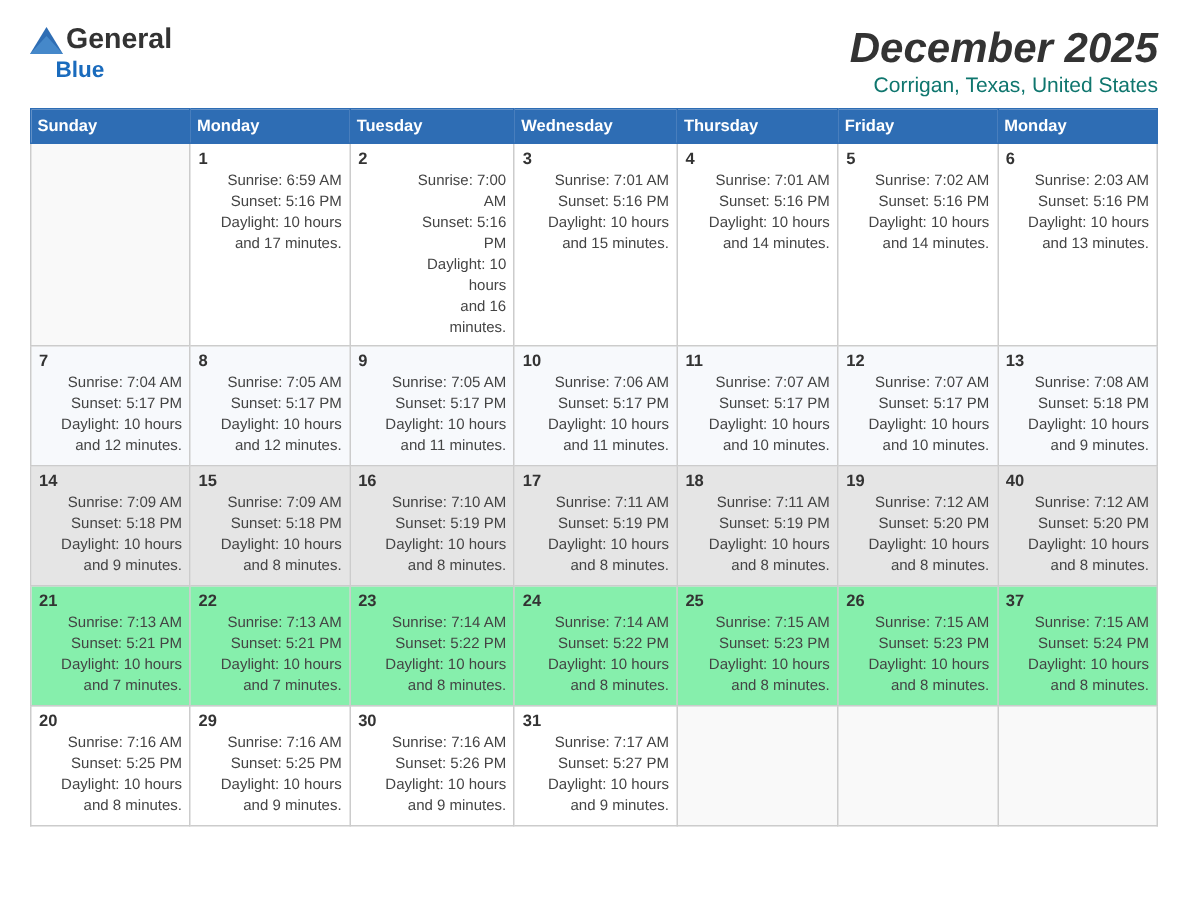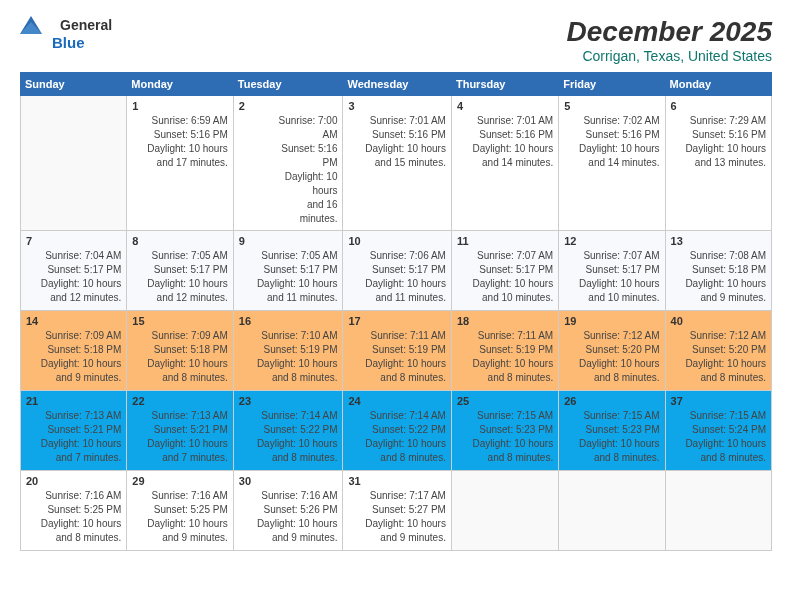--- a/index.html
+++ b/index.html
@@ -88,23 +88,23 @@
 <body>
 
 <div class="page">
   <div class="header">
     <div class="logo">
       <div class="logo-text-row">
         <svg width="22" height="18" viewBox="0 0 22 18">
           <polygon points="0,18 11,0 22,18" fill="#2e6db4"></polygon>
           <polygon points="0,18 11,6 22,18" fill="#5ba3e0" opacity="0.5"></polygon>
         </svg>
-        <span style="font-size:14px;font-weight:bold;color:#333;margin-left:16px;">General</span>
+        <span style="font-size:19px;font-weight:bold;color:#333;">General</span>
       </div>
-      <span style="font-size:15px;font-weight:bold;color:#1a6bbd;margin-left:32px;">Blue</span>
+      <span style="font-size:15px;font-weight:bold;color:#1a6bbd;margin-left:17px;">Blue</span>
     </div>
     <div class="title-section">
       <div class="month-title">December 2025</div>
       <div class="location">Corrigan, Texas, United States</div>
     </div>
   </div>
 
   <table class="calendar">
     <thead>
       <tr>
@@ -150,21 +150,21 @@
           </td>
           <td>
             <span class="day-number">5</span>
             <div class="day-info" style="white-space: pre-line;">Sunrise: 7:02 AM
 Sunset: 5:16 PM
 Daylight: 10 hours
 and 14 minutes.</div>
           </td>
           <td>
             <span class="day-number">6</span>
-            <div class="day-info" style="white-space: pre-line;">Sunrise: 7:29 AM
+            <div class="day-info" style="white-space: pre-line;">Sunrise: 2:03 AM
 Sunset: 5:16 PM
 Daylight: 10 hours
 and 13 minutes.</div>
           </td>
         </tr>
         <tr style="background: rgb(247, 249, 252);">
           <td>
             <span class="day-number">7</span>
             <div class="day-info" style="white-space: pre-line;">Sunrise: 7:04 AM
 Sunset: 5:17 PM
@@ -207,21 +207,21 @@
 and 10 minutes.</div>
           </td>
           <td>
             <span class="day-number">13</span>
             <div class="day-info" style="white-space: pre-line;">Sunrise: 7:08 AM
 Sunset: 5:18 PM
 Daylight: 10 hours
 and 9 minutes.</div>
           </td>
         </tr>
-        <tr style="background: #fdba74;">
+        <tr style="background: #e5e5e5;">
           <td>
             <span class="day-number">14</span>
             <div class="day-info" style="white-space: pre-line;">Sunrise: 7:09 AM
 Sunset: 5:18 PM
 Daylight: 10 hours
 and 9 minutes.</div>
           </td>
           <td>
             <span class="day-number">15</span>
             <div class="day-info" style="white-space: pre-line;">Sunrise: 7:09 AM
@@ -258,21 +258,21 @@
 and 8 minutes.</div>
           </td>
           <td>
             <span class="day-number">40</span>
             <div class="day-info" style="white-space: pre-line;">Sunrise: 7:12 AM
 Sunset: 5:20 PM
 Daylight: 10 hours
 and 8 minutes.</div>
           </td>
         </tr>
-        <tr style="background: #0ea5e9;">
+        <tr style="background: #86efac;">
           <td>
             <span class="day-number">21</span>
             <div class="day-info" style="white-space: pre-line;">Sunrise: 7:13 AM
 Sunset: 5:21 PM
 Daylight: 10 hours
 and 7 minutes.</div>
           </td>
           <td>
             <span class="day-number">22</span>
             <div class="day-info" style="white-space: pre-line;">Sunrise: 7:13 AM

